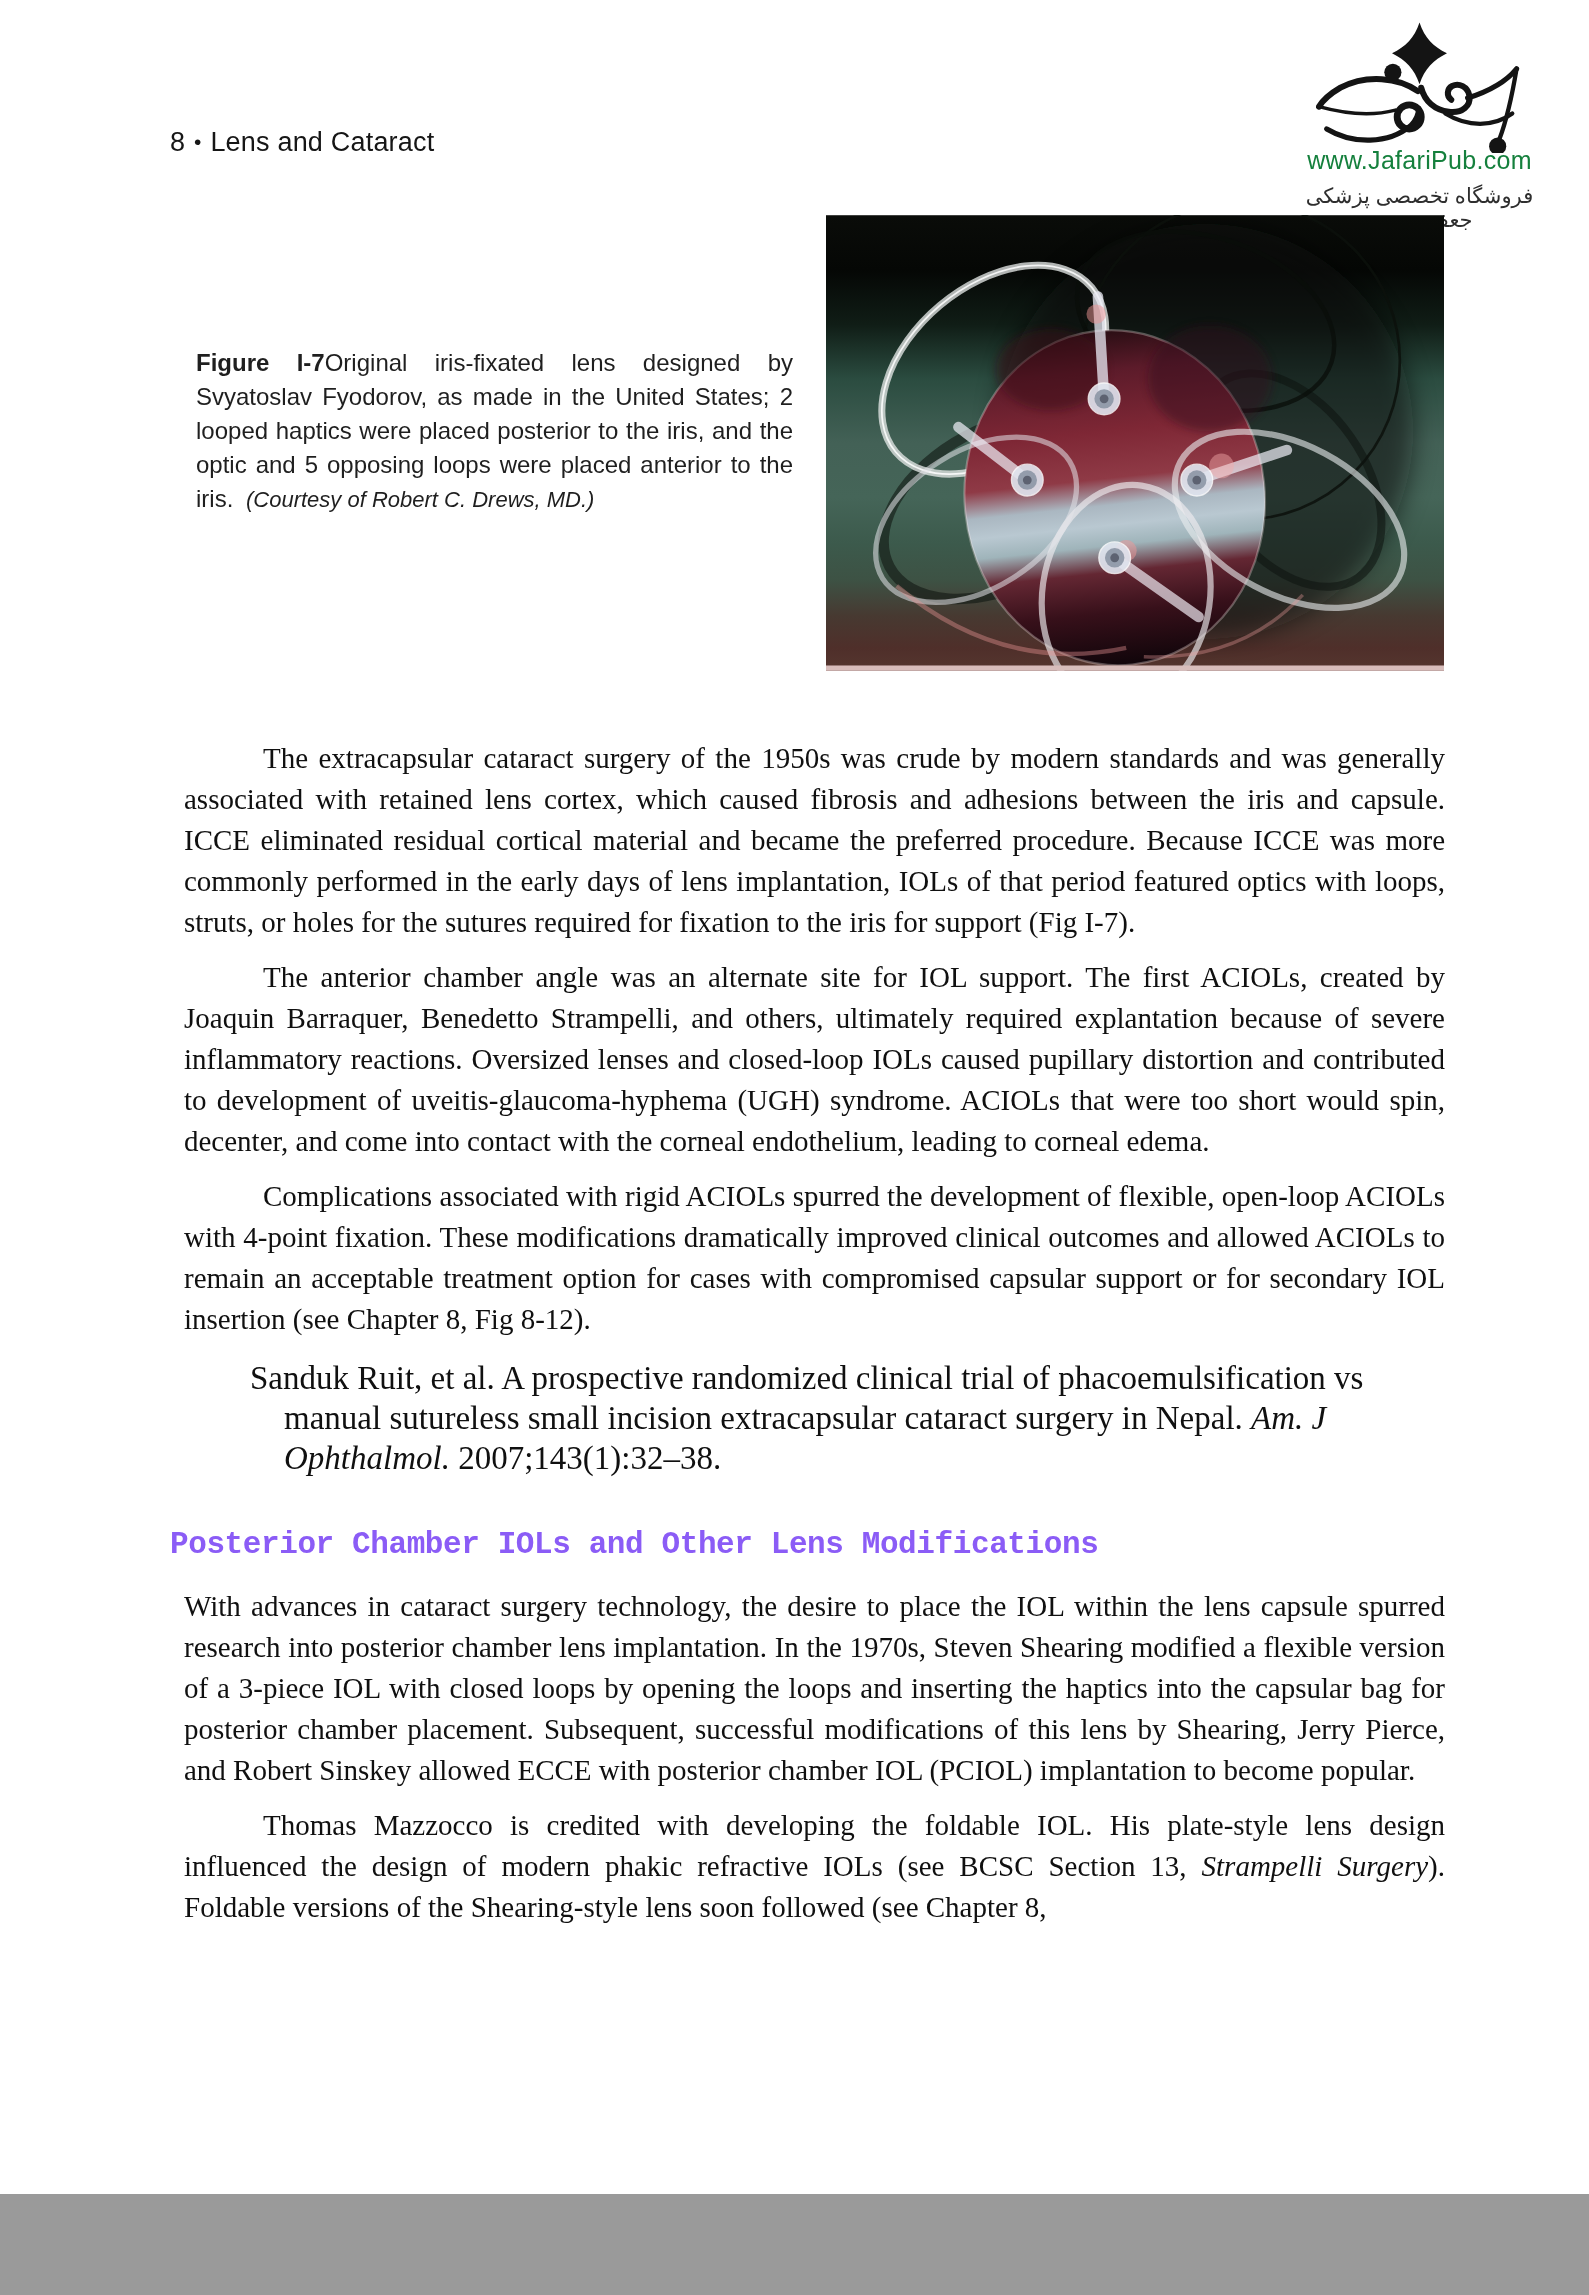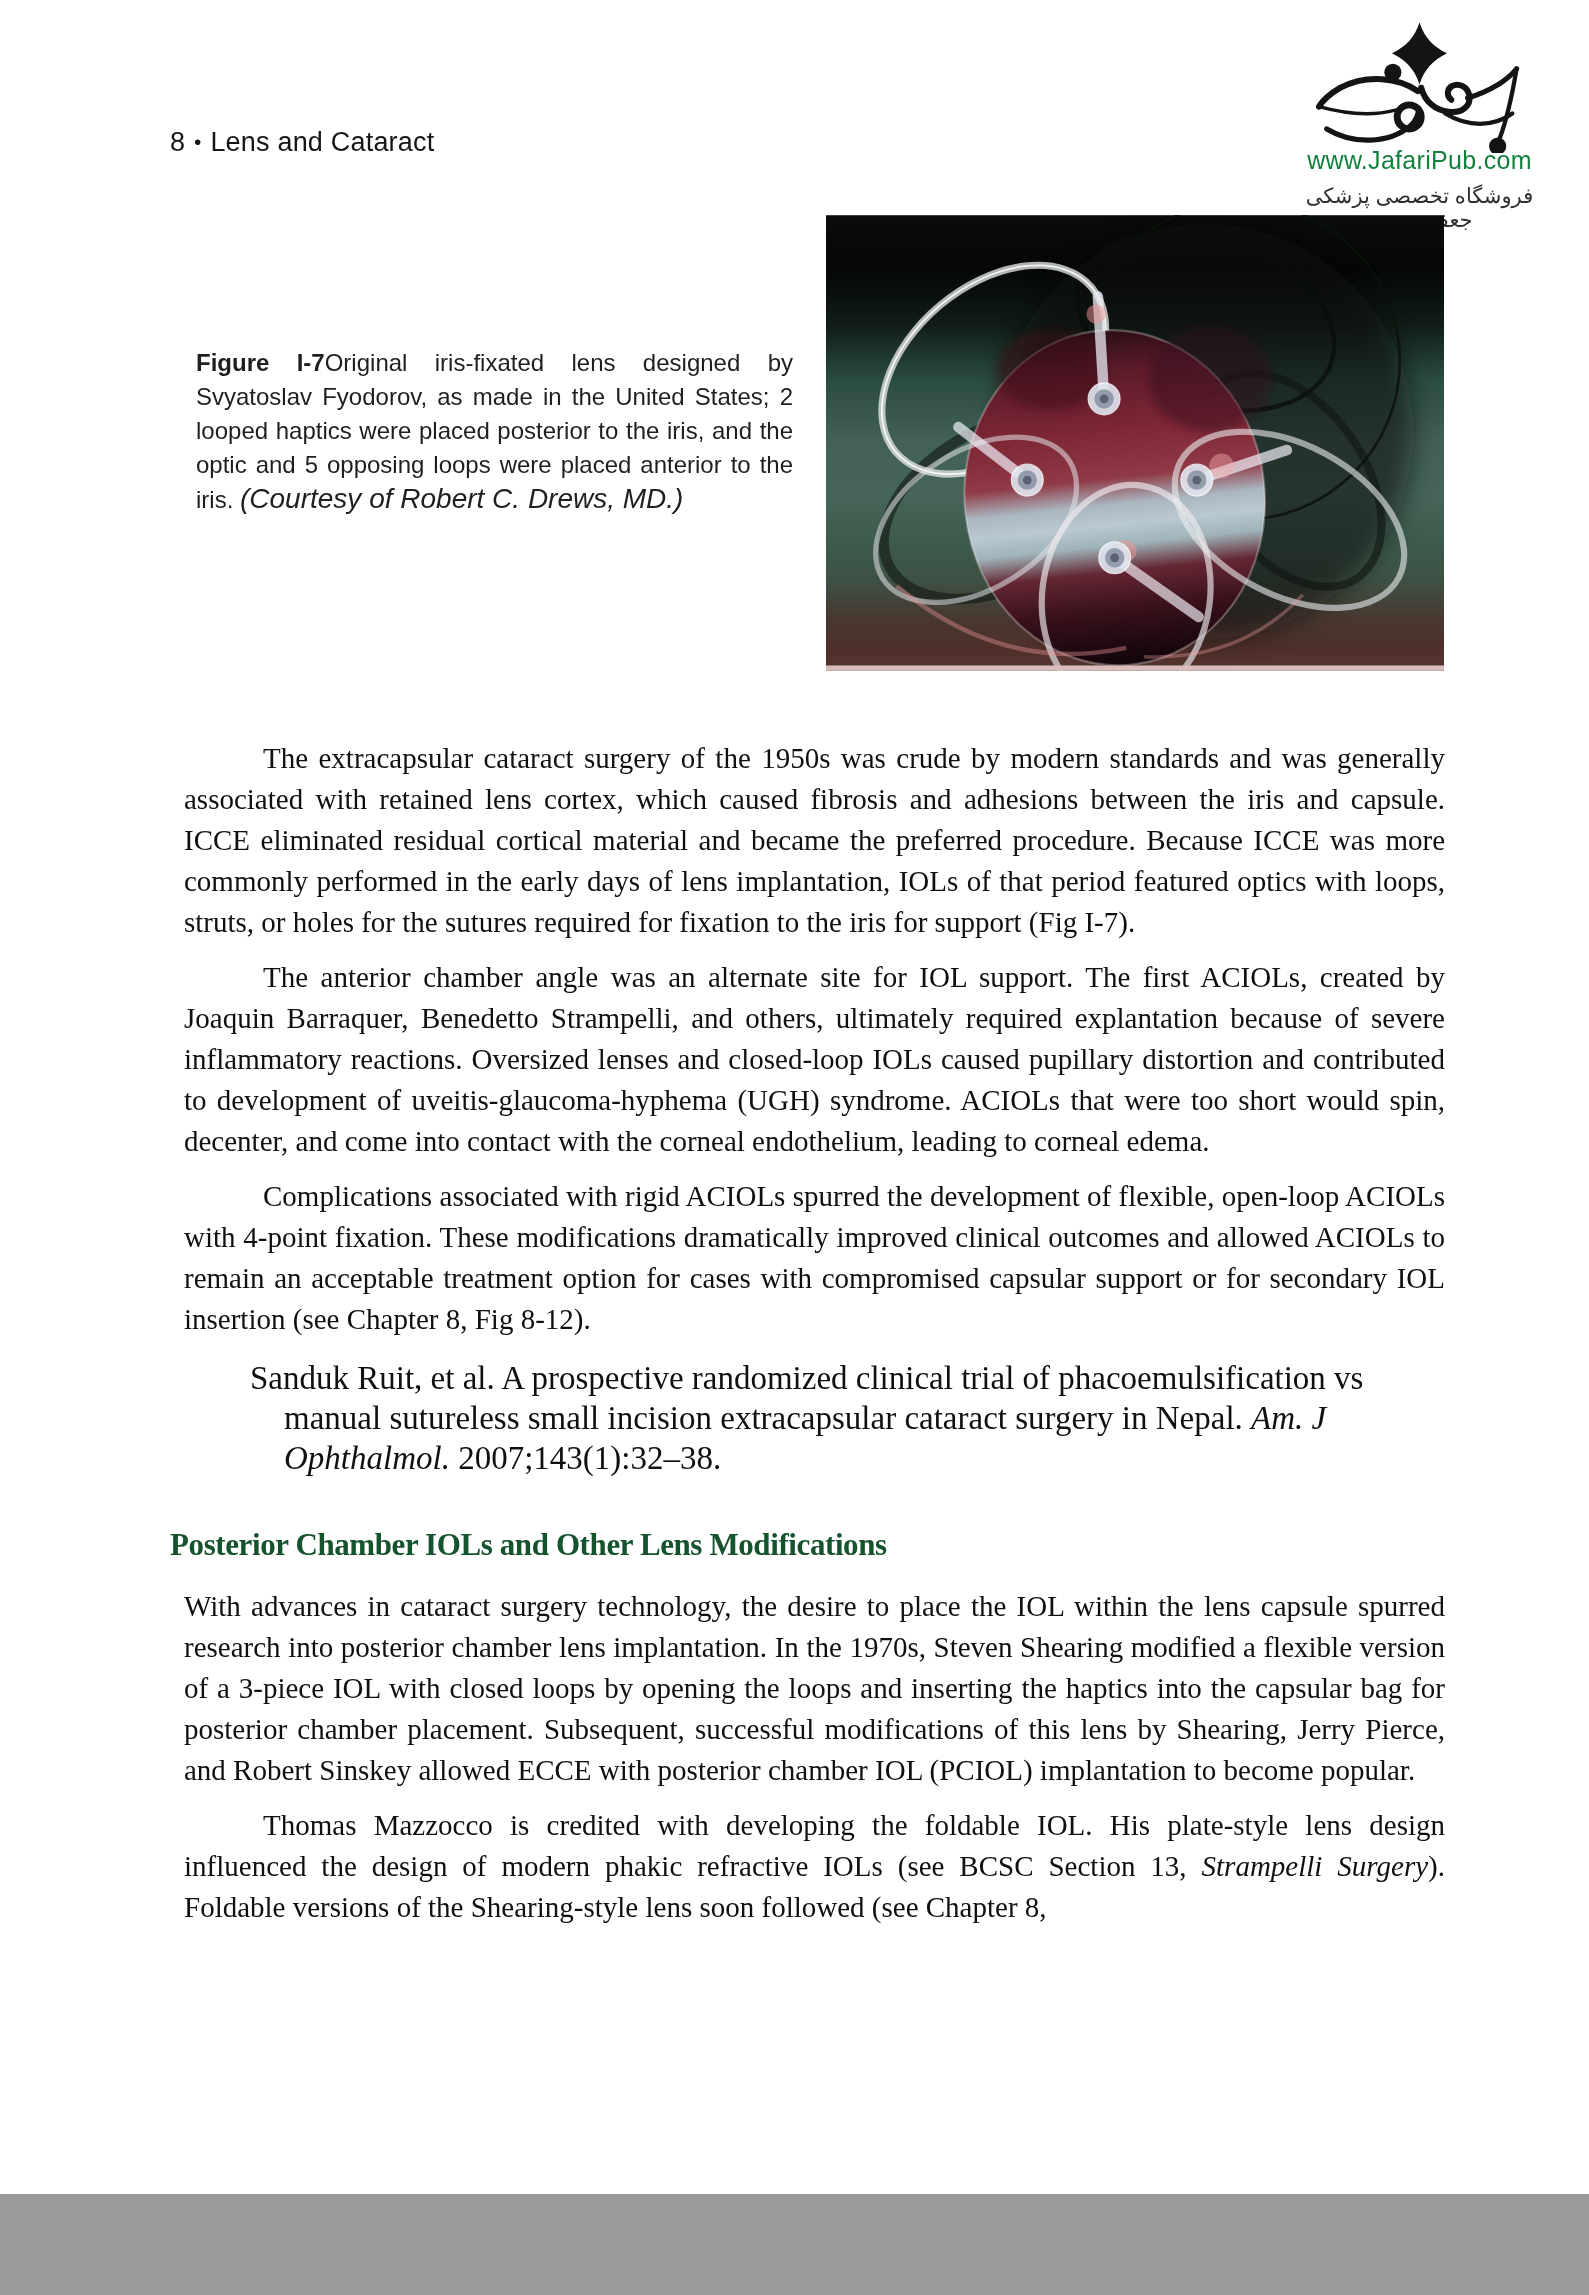--- a/index.html
+++ b/index.html
@@ -23,40 +23,40 @@
   .logo-mark { display:block; margin:0 auto; }
   .logo-url { font-size:25px; color:#15803d; margin-top:-7px; letter-spacing:0.3px; }
   .logo-tagline { font-size:21px; color:#2e2e2e; margin-top:8.8px; direction:rtl; }
   
   .figure-caption {
     position:absolute; left:196px; top:346px; width:597px;
     font-family:"Liberation Sans", sans-serif;
     font-size:24px; line-height:34px; text-align:justify; color:#1f1f1f;
   }
   .cap-label { font-weight:bold; margin-right:0; }
-  .cap-courtesy { font-style:italic; font-size:28px; }
+  .cap-courtesy { font-style:italic; font-size:22px;margin-left:6px; }
   .figure-photo { position:absolute; left:826px; top:215px; width:618px; height:456px; }
   .figure-photo svg { display:block; }
   
   .body-col {
     position:absolute; left:170px; top:724px; width:1289px;
     font-size:29px; line-height:41px; text-align:justify;
   }
   .body-col p { margin:14px; }
   .body-col p.indented { text-indent:79px; }
   .italic { font-style:italic; }
   .citation {
     margin:18px 0 0 80px; width:1161px;
     padding-left:34px; text-indent:-34px;
     font-size:33px; line-height:40px; text-align:left;
   }
   .section-heading {
     margin:46px 0 21px 0;
-    font-family:Liberation Serif, serif;
-    font-weight:bold; font-size:31px; letter-spacing:-0.4px; color:#14532d;
+    font-family:Liberation Mono, monospace;
+    font-weight:bold; font-size:31px; letter-spacing:-0.4px; color:#8b5cf6;
     text-align:left; text-indent:0;
   }
 </style>
 </head>
 <body>
 
 <div class="page">
 
   <div class="running-head">
     <span>8</span><span class="bullet">•</span><span>Lens and Cataract</span>

